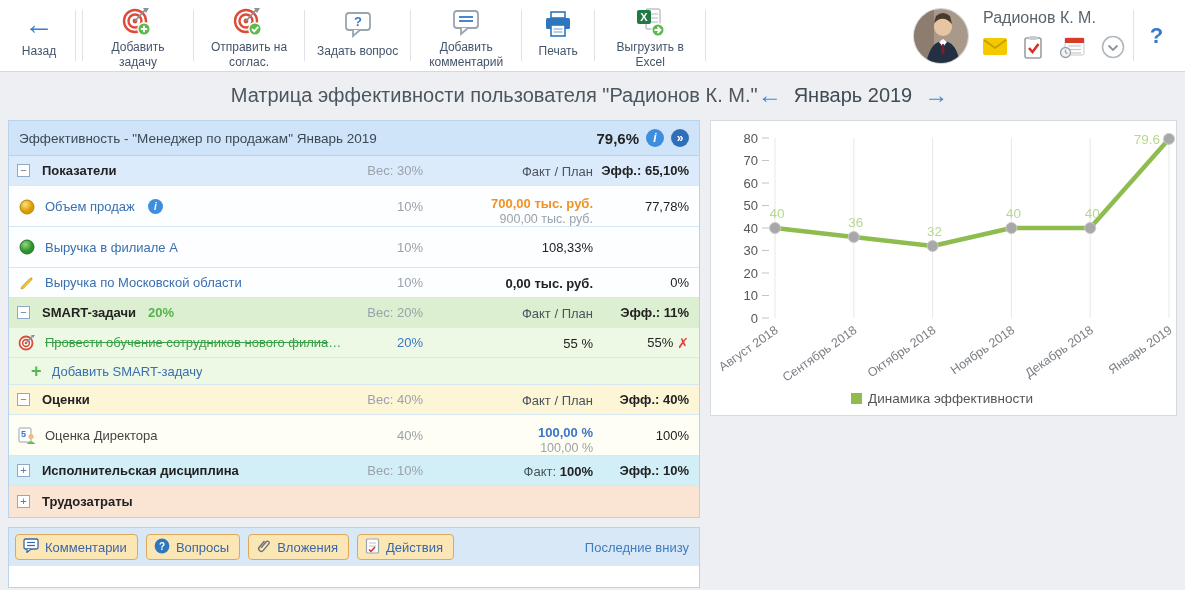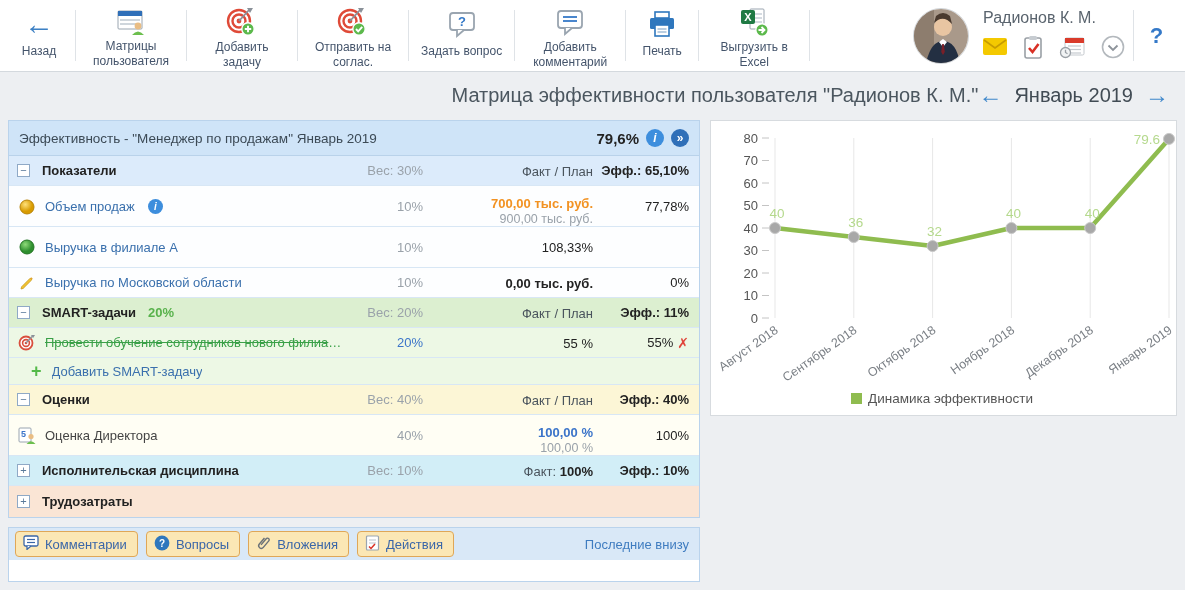--- a/index.html
+++ b/index.html
@@ -15,21 +15,21 @@
   .back-glyph { font-size:30px; color:#3c80c4; line-height:30px; font-weight:bold; }
   .tb-user { margin-left:auto; display:flex; align-items:center; gap:14px; padding-right:8px; }
   .avatar { width:56px; height:56px; border-radius:50%; overflow:hidden; flex:0 0 auto; border:1px solid #d0d4d8; }
   .user-col { display:flex; flex-direction:column; gap:8px; }
   .user-name { font-size:16px; color:#5a646e; }
   .user-icons { display:flex; align-items:center; gap:16px; }
   .help-box { width:46px; display:flex; align-items:center; justify-content:center; border-left:1px solid #dfe3e7; margin:10px 0; }
   .help-q { font-size:22px; font-weight:bold; color:#3579c8; cursor:pointer; }
 
   
-  .titlebar { height:46px; display:flex; align-items:center; justify-content:flex-end; padding:0 16px 0 10px; }
+  .titlebar { height:46px; display:flex; align-items:center; justify-content:center; padding:0 16px 0 10px; }
   .page-title { font-size:20px; color:#4b565f; }
   .period-nav { display:flex; align-items:center; gap:12px; font-size:20px; color:#414b54; }
   .nav-arrow { color:#4189cc; font-size:24px; font-weight:bold; cursor:pointer; line-height:20px; }
 
   
   .content { display:flex; gap:10px; padding:2px 8px 0; align-items:flex-start; }
   .left-col { width:692px; }
 
   .panel { border:1px solid #bad3ec; background:#fff; }
   .mrow { display:grid; grid-template-columns:1fr 80px 170px 96px; align-items:center; padding:0 10px 0 8px; border-bottom:1px solid #d8e7f5; }
@@ -73,52 +73,39 @@
   .c-fp .fphdr { font-size:13px; color:#4a545d; }
   .c-fp .fthdr { font-size:13px; color:#4a545d; }
   .c-fp .fthdr b { color:#222; }
   .c-eff { font-size:13px; color:#222; text-align:right; display:flex; justify-content:flex-end; align-items:center; gap:4px; }
   .c-eff.bold, .c-eff b { font-weight:bold; }
   .x-del { color:#e0443a; font-weight:bold; font-size:14px; cursor:pointer; }
   .add-plus { color:#53b948; font-size:18px; font-weight:bold; line-height:14px; margin:0 2px 0 14px; }
 
   
   .comments-panel { margin-top:9px; border:1px solid #bad3ec; }
-  .cb-head { background:#d9e8f7; display:flex; align-items:center; gap:8px; padding:4px 10px 4px 6px; height:32px; }
+  .cb-head { background:#d9e8f7; display:flex; align-items:center; gap:8px; padding:4px 10px 4px 6px; height:38px; }
   .cb-btn { display:flex; align-items:center; gap:6px; background:#fbe7b5; border:1px solid #dfa758; border-radius:4px; padding:3px 10px 3px 7px; font-size:13px; color:#3a66a8; cursor:pointer; height:26px; }
   .cb-link { margin-left:auto; font-size:13px; color:#3f7cc0; cursor:pointer; }
   .cb-body { background:#fff; height:21px; }
 
   
   .chart-panel { width:467px; height:296px; background:#fff; border:1px solid #d7dbdf; }
 </style>
 </head>
 <body>
 
 <div class="toolbar">
   <div class="tb-btn">
     <span class="tb-ic">
         <span class="back-glyph">←</span>
       </span>
     <span class="tb-lbl">Назад</span>
   </div>
   <span class="tb-sep"></span>
-  <div class="tb-btn">
-    <span class="tb-ic">
-      <svg width="32" height="30" viewBox="0 0 32 30">
-          <rect x="3" y="4" width="24" height="18" rx="1" fill="#fff" stroke="#9aa5b0"></rect>
-          <rect x="3" y="4" width="24" height="5" fill="#2f6fb8"></rect>
-          <line x1="5" y1="13" x2="25" y2="13" stroke="#c3ccd4" stroke-width="1.6"></line>
-          <line x1="5" y1="17" x2="25" y2="17" stroke="#c3ccd4" stroke-width="1.6"></line>
-          <circle cx="23" cy="19" r="3.4" fill="#e9bd84"></circle>
-          <path d="M17 28 q6 -7 12 0 z" fill="#6cbf4e"></path>
-        </svg>
-    </span>
-    <span class="tb-lbl">Матрицы пользователя</span>
-  </div>
   <span class="tb-sep"></span>
   <div class="tb-btn">
     <span class="tb-ic">
       <svg width="34" height="32" viewBox="0 0 34 32">
           <circle cx="14" cy="15" r="11" fill="#fff" stroke="#df4a38" stroke-width="2.4"></circle>
           <circle cx="14" cy="15" r="6.5" fill="#fff" stroke="#df4a38" stroke-width="2.4"></circle>
           <circle cx="14" cy="15" r="2.4" fill="#df4a38"></circle>
           <line x1="14" y1="15" x2="24" y2="4" stroke="#8a9199" stroke-width="1.8"></line>
           <path d="M22 2 l6 0 -3 5 z" fill="#8a9199"></path>
           <circle cx="23" cy="23" r="6.2" fill="#5cb94c" stroke="#fff" stroke-width="1.4"></circle>

